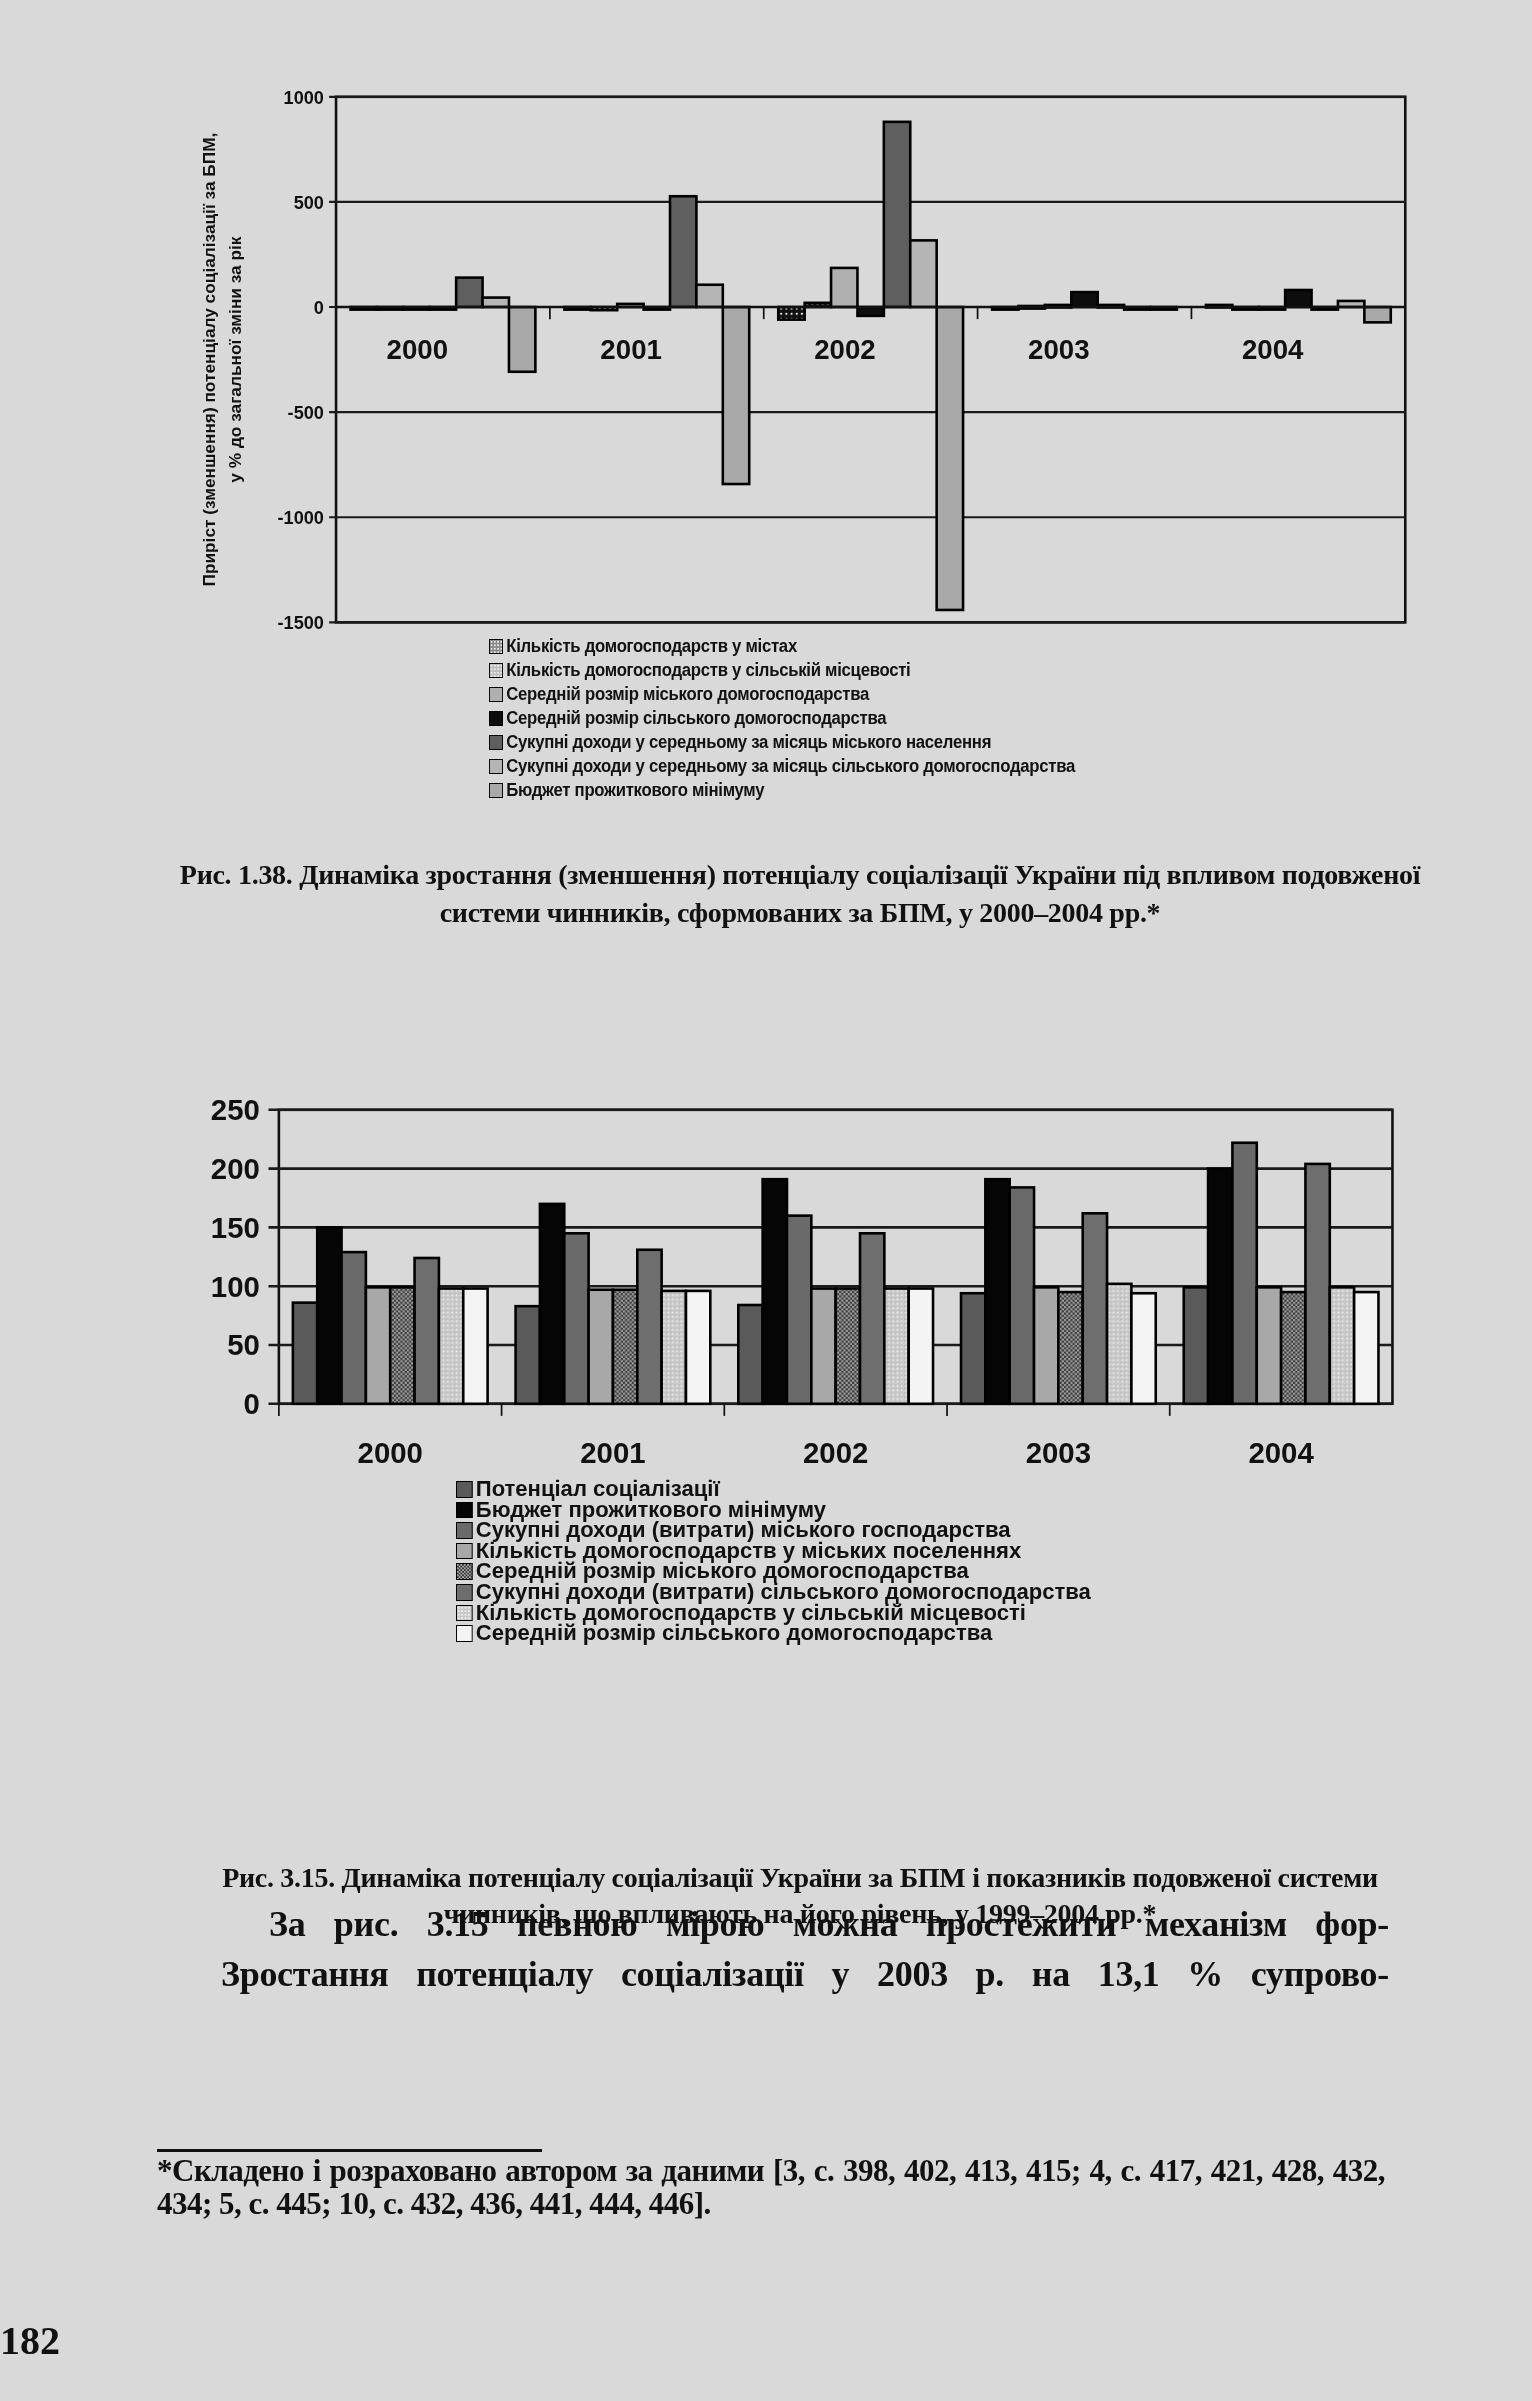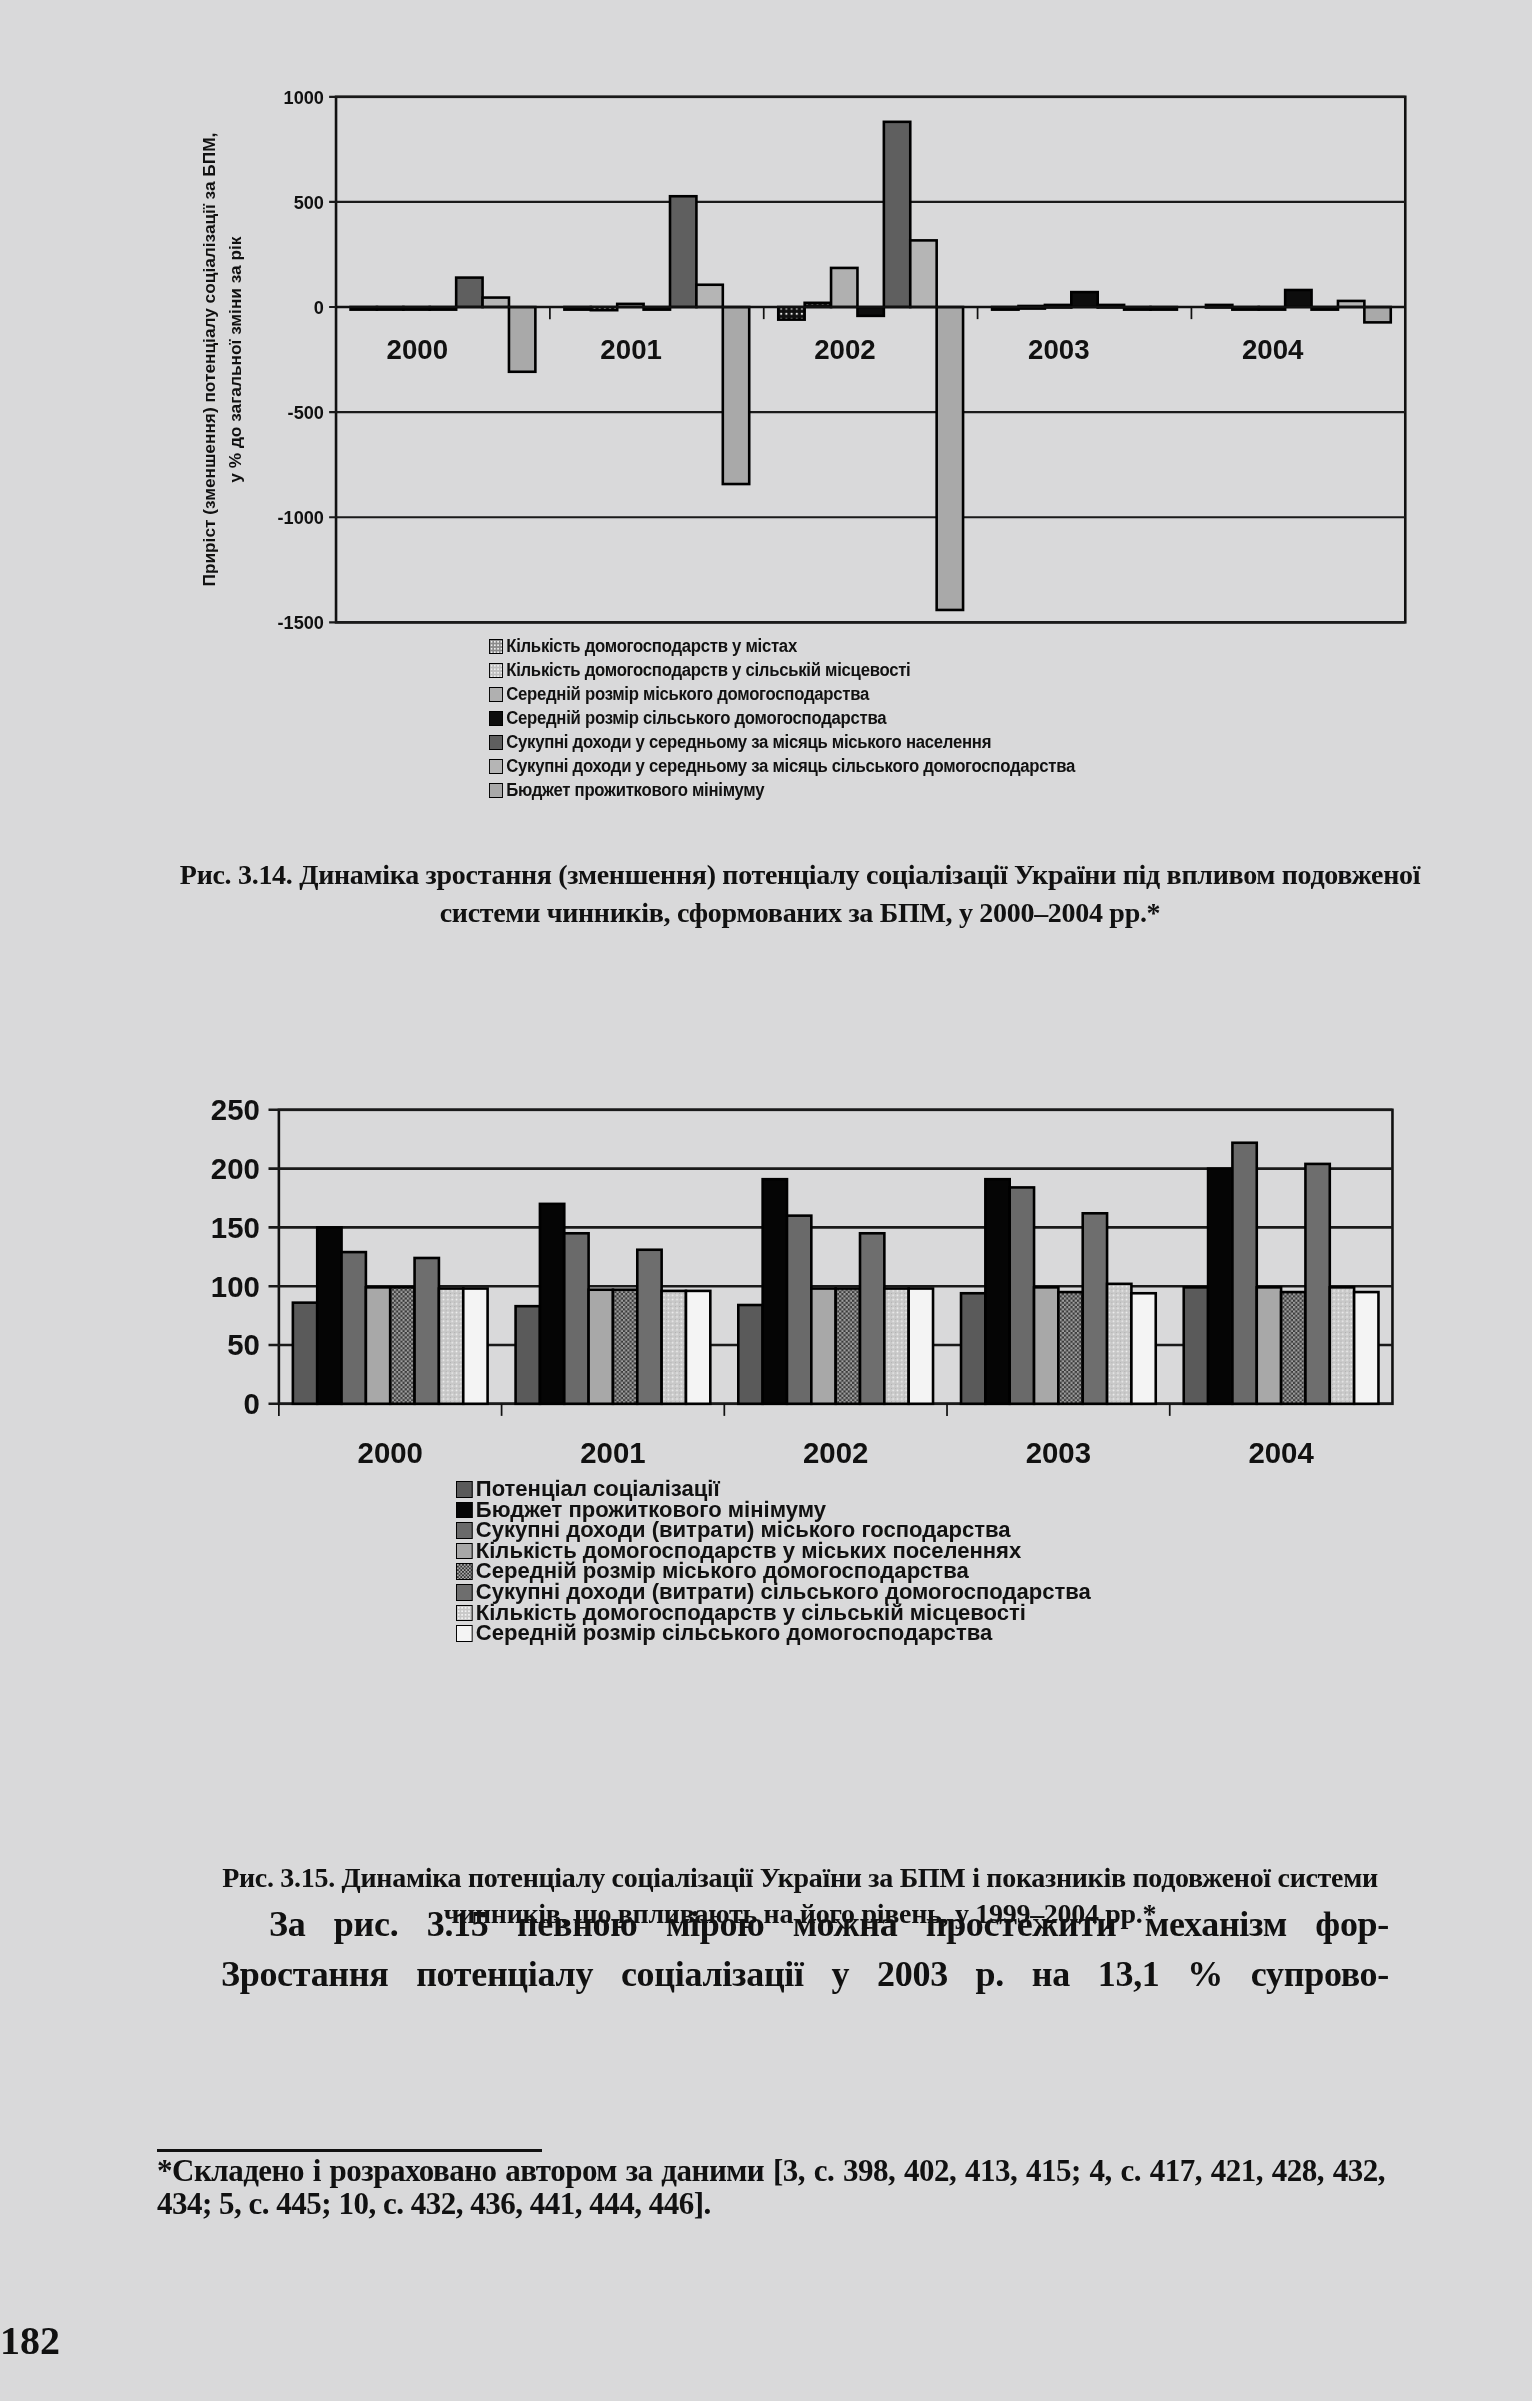--- a/index.html
+++ b/index.html
@@ -132,21 +132,21 @@
     </div>
     <div class="item">
       <span class="sw" style="background: rgb(181, 181, 181);"></span>
       <span>Сукупні доходи у середньому за місяць сільського домогосподарства</span>
     </div>
     <div class="item">
       <span class="sw" style="background: rgb(169, 169, 169);"></span>
       <span>Бюджет прожиткового мінімуму</span>
     </div>
   </div>
-<div class="abs caption" id="cap1">Рис. 3.14. Динаміка зростання (зменшення) потенціалу соціалізації України під впливом подовженої системи чинників, сформованих за БПМ, у 2000–2004 рр.*</div>
+<div class="abs caption" id="cap1">Рис. 1.38. Динаміка зростання (зменшення) потенціалу соціалізації України під впливом подовженої системи чинників, сформованих за БПМ, у 2000–2004 рр.*</div>
 
 <svg class="abs" id="chart2" style="left:0;top:1064px" width="1533" height="415" viewBox="0 0 1772 480">
   <defs>
     <pattern id="p2-dots" width="5" height="5" patternUnits="userSpaceOnUse">
       <rect width="5" height="5" fill="#c8c8c8"></rect>
       <circle cx="2.5" cy="2.5" r="1" fill="#f2f2f2"></circle>
       <circle cx="0" cy="0" r="0.8" fill="#888"></circle>
     </pattern>
     <pattern id="p2-checker" width="5" height="5" patternUnits="userSpaceOnUse">
       <rect width="5" height="5" fill="#3a3a3a"></rect>

